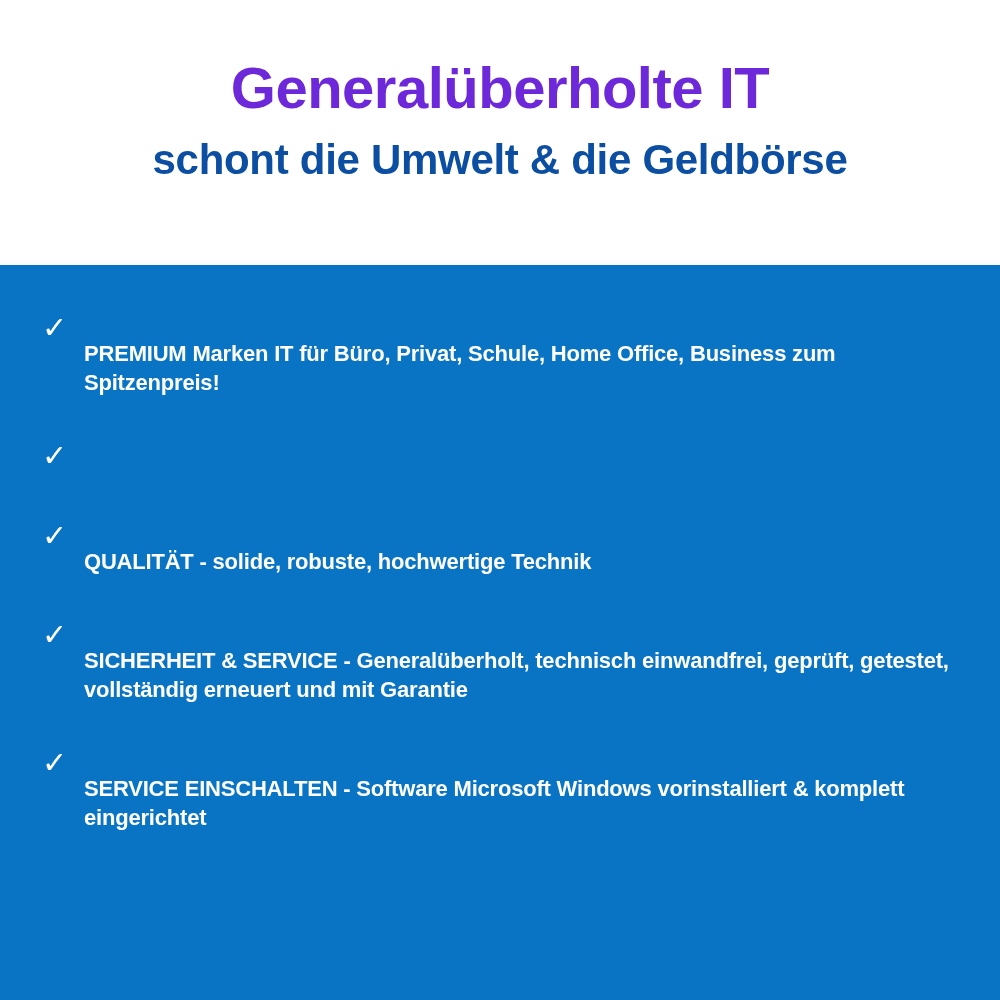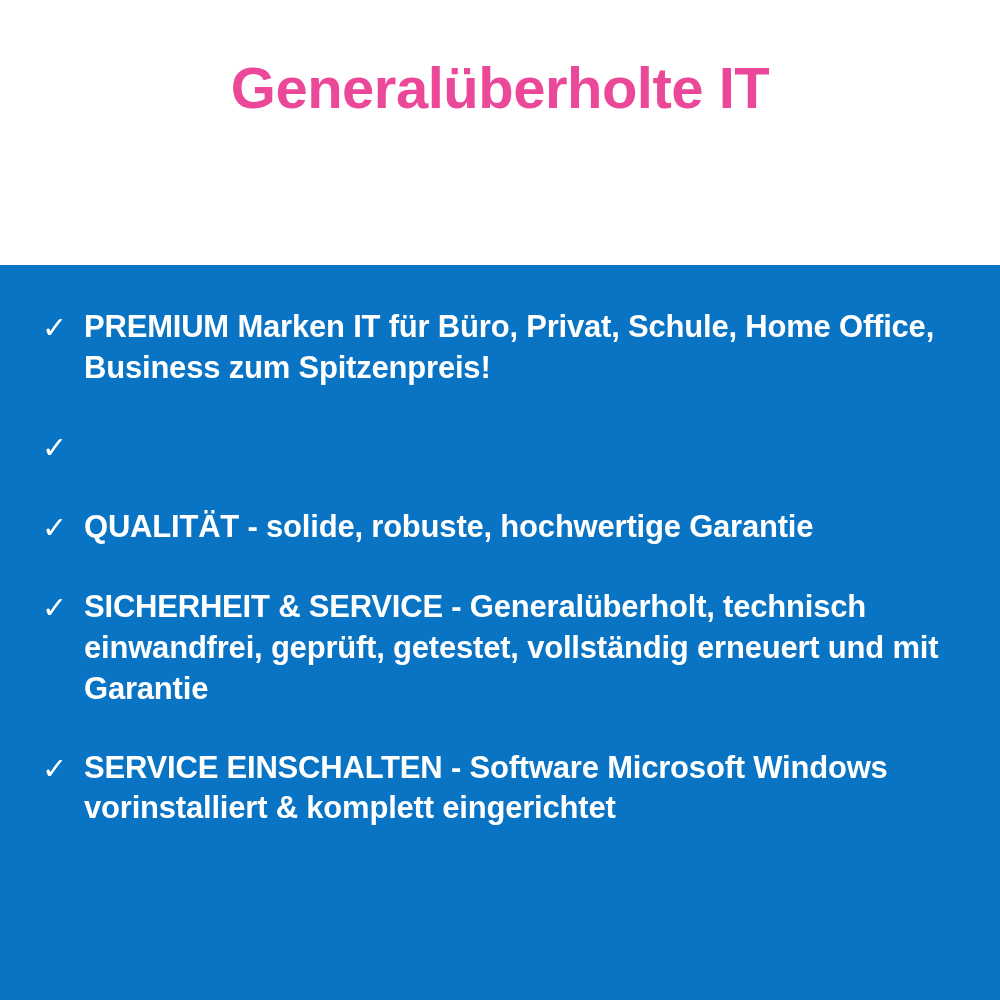--- a/index.html
+++ b/index.html
@@ -26,21 +26,21 @@
     height: 265px;
     background: #ffffff;
     display: flex;
     flex-direction: column;
     align-items: center;
     justify-content: flex-start;
     padding-top: 58px;
     box-sizing: border-box;
   }
   .headline {
-    color: #ec4899;
+    color: #6d28d9;
     font-size: 58px;
     font-weight: bold;
     letter-spacing: -0.5px;
     line-height: 1.05;
     text-align: center;
     margin: 0;
     white-space: nowrap;
   }
   .subheadline {
     color: #0b4ea2;
@@ -74,53 +74,55 @@
     flex: 0 0 auto;
     color: #ffffff;
     font-size: 30px;
     line-height: 42px;
     width: 42px;
     text-align: left;
     font-weight: normal;
   }
   .bullet-text {
     color: #ffffff;
-    font-size: 31px;
+    font-size: 22px;
     font-weight: bold;
     line-height: 1.32;
     letter-spacing: -0.2px;
+    margin-top: 32px;
   }
   .bullet-text .lead {
     font-weight: bold;
   }
 </style>
 </head>
 <body>
 
 <div class="poster">
 
   <div class="header">
     <h1 class="headline">Generalüberholte IT</h1>
+    <h2 class="subheadline">schont die Umwelt &amp; die Geldbörse</h2>
   </div>
 
   <div class="panel">
     <ul class="bullets">
 
       <li class="bullet">
         <span class="check">✓</span>
         <span class="bullet-text"><span class="lead">PREMIUM</span><span> Marken IT für Büro, Privat, Schule, Home Office, Business zum Spitzenpreis!</span></span>
       </li>
 
       <li class="bullet">
         <span class="check">✓</span>
       </li>
 
       <li class="bullet">
         <span class="check">✓</span>
-        <span class="bullet-text"><span class="lead">QUALITÄT</span><span> - solide, robuste, hochwertige Garantie</span></span>
+        <span class="bullet-text"><span class="lead">QUALITÄT</span><span> - solide, robuste, hochwertige Technik</span></span>
       </li>
 
       <li class="bullet">
         <span class="check">✓</span>
         <span class="bullet-text"><span class="lead">SICHERHEIT &amp; SERVICE</span><span> - Generalüberholt, technisch einwandfrei, geprüft, getestet, vollständig erneuert und mit Garantie</span></span>
       </li>
 
       <li class="bullet">
         <span class="check">✓</span>
         <span class="bullet-text"><span class="lead">SERVICE EINSCHALTEN</span><span> - Software Microsoft Windows vorinstalliert &amp; komplett eingerichtet</span></span>

